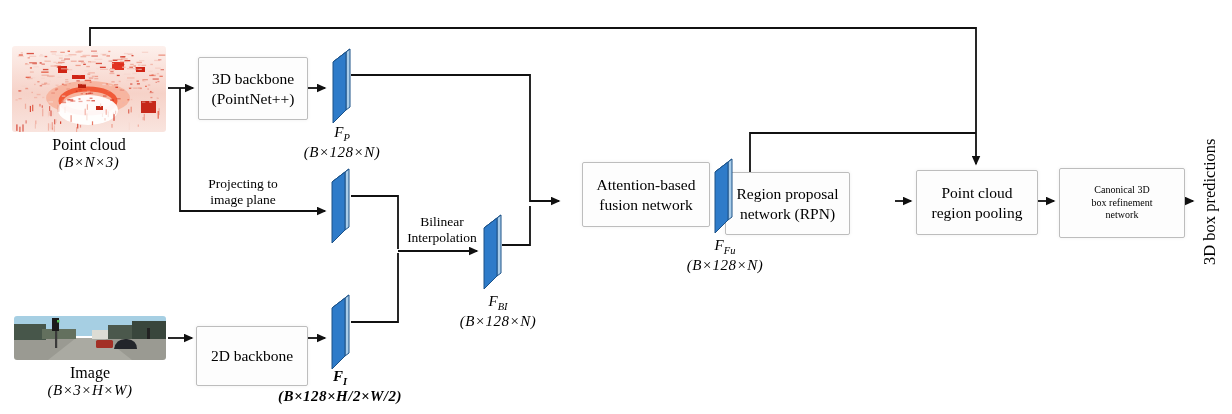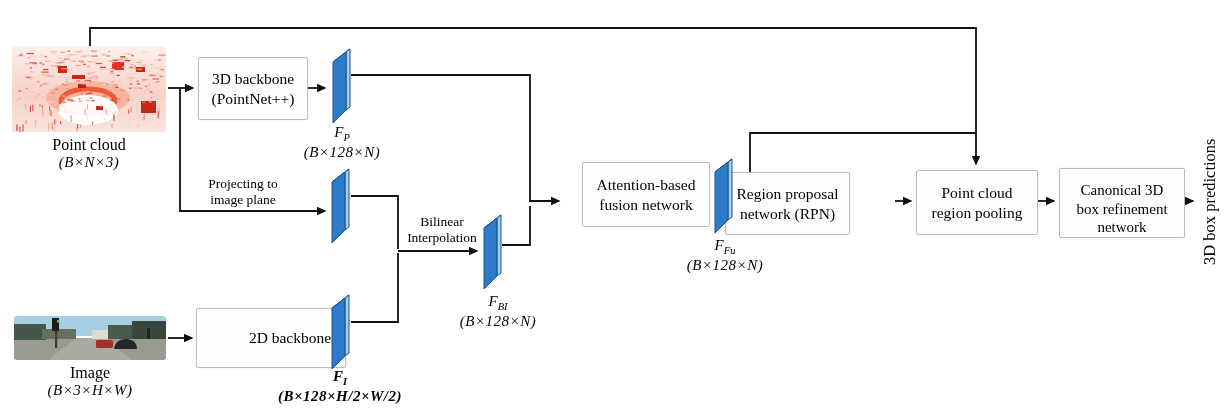--- a/index.html
+++ b/index.html
@@ -414,36 +414,36 @@
   </div>
   <div class="cap" style="left:20px;top:364px;width:140px;">
     <div>Image</div>
     <div class="dims">(B×3×H×W)</div>
   </div>
 
   <div class="nbox" style="left:198px;top:57px;width:108px;height:61px;">
     <span>3D backbone</span>
     <span>(PointNet++)</span>
   </div>
-  <div class="nbox" style="left:196px;top:308px;width:110px;height:58px;padding-left:38px;">
+  <div class="nbox" style="left:196px;top:326px;width:110px;height:58px;">
     <span>2D backbone</span>
   </div>
   <div class="nbox" style="left:562px;top:162px;width:126px;height:63px;margin-left:20px;">
     <span>Attention-based</span>
     <span>fusion network</span>
   </div>
   <div class="nbox" style="left:725px;top:172px;width:123px;height:61px;">
     <span>Region proposal</span>
     <span>network (RPN)</span>
   </div>
   <div class="nbox" style="left:916px;top:170px;width:120px;height:63px;">
     <span>Point cloud</span>
     <span>region pooling</span>
   </div>
-  <div class="nbox" style="left:1059px;top:168px;width:124px;height:68px;font-size:15px;justify-content:flex-end;">
+  <div class="nbox" style="left:1059px;top:168px;width:124px;height:68px;font-size:10px;">
     <span>Canonical 3D</span>
     <span>box refinement</span>
     <span>network</span>
   </div>
 
   <svg class="slab" style="left:330px;top:46px;" width="24" height="80" viewBox="0 0 24 80">
     <polygon points="3,16 16,6 20,3 7,13" fill="var(--tensor-edge)" stroke="var(--tensor-outline)" stroke-width="1"></polygon>
     <polygon points="16,6 20,3 20,61 16,64" fill="var(--tensor-edge)" stroke="var(--tensor-outline)" stroke-width="1"></polygon>
     <polygon points="3,16 16,6 16,64 3,77" fill="var(--tensor-face)" stroke="var(--tensor-outline)" stroke-width="1"></polygon>
   </svg>

